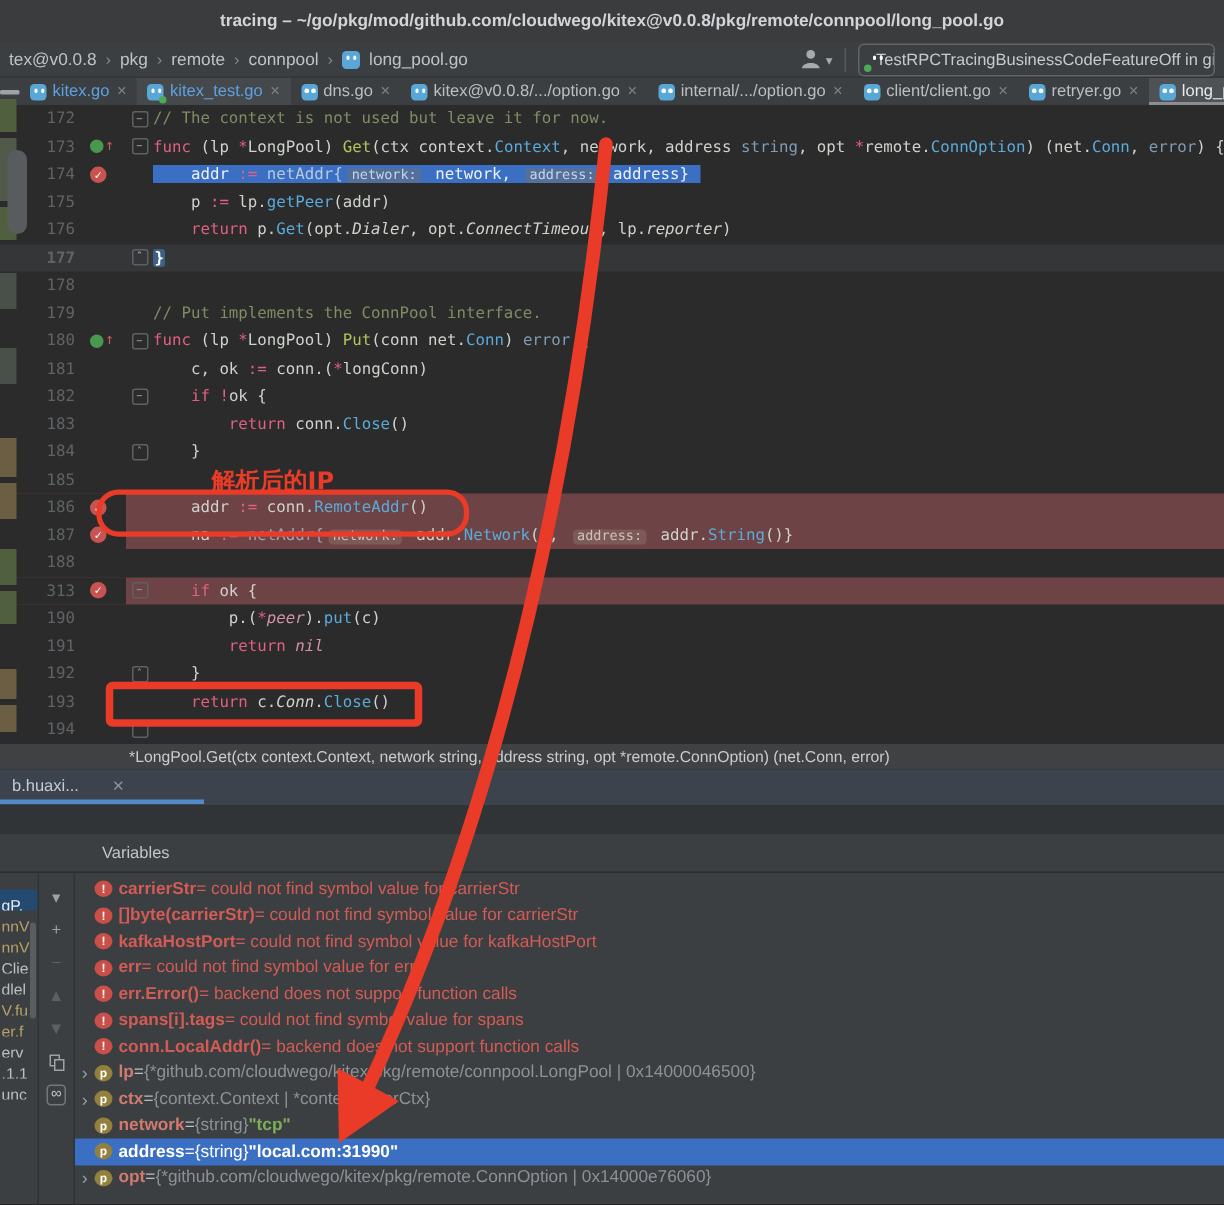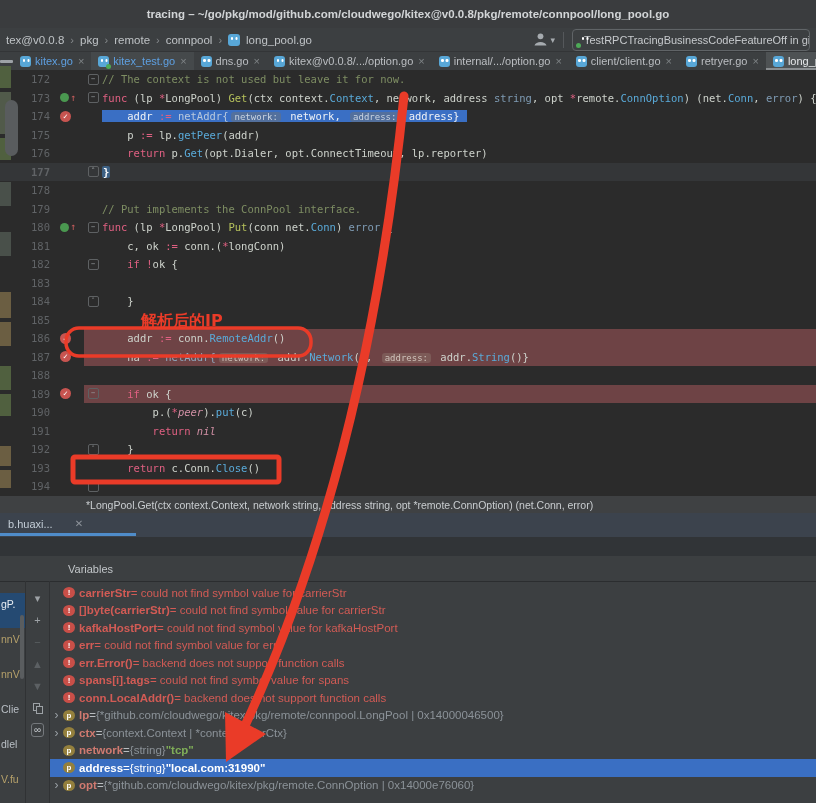--- a/index.html
+++ b/index.html
@@ -44,21 +44,21 @@
   .rdot{width:9px;height:9px;border-radius:50%;background:#4a9850;display:inline-block;}
   .oarr{font-style:normal;color:#c75d5d;font-size:10px;line-height:10px;}
   .bpdot{width:11px;height:11px;border-radius:50%;background:#c75450;color:#fff;font-size:8px;line-height:11px;
     text-align:center;display:inline-block;font-style:normal;}
   .cl.caret{background:#343638;font-weight:bold;}
   .cl.bp{background:#6e4345;}
   .cl.bp .ln,.cl.bp .gicon{background:#2b2b2b;}
   .cl.exec .inner{background:#3a6fc4;padding-right:8px;}
   .kw{color:#e06082;} .op{color:#e06082;} .fn{color:#b6c25c;} .call{color:#5aabda;} .typ{color:#5aabda;}
   .sty{color:#92a9bf;} .bty{color:#7f9cb5;} .cmt{color:#7e8e63;} .txt{color:#ced3cc;}
-  .fld{color:#ced3cc;} .nil{color:#d391a6;font-style:italic;}
+  .fld{color:#ced3cc;font-style:italic;} .nil{color:#d391a6;font-style:italic;}
   .und{color:#ced3cc;border-bottom:1px solid #a9afb5;}
   .bsel{background:#3d6185;color:#fff;border-radius:2px;padding:0 1px;}
   .hint{background:#4a4e51;color:#989da2;border-radius:3px;padding:0 3px;font-size:9px;margin:0 3px;}
   .cl.exec .hint{background:#53709d;color:#c9d4e2;}
   .cl.exec .sty{color:#b9c9dd;} .cl.exec .txt{color:#eef2f6;}
   .cl.bp .hint{background:#7c5a57;color:#cfc2ba;}
   #stripes div{position:absolute;left:0;width:11px;}
   #lpill{position:absolute;left:5px;top:100px;width:13px;height:56px;border-radius:7px;background:#595c5e;}
   
   #docbar{position:absolute;left:0;top:496px;width:816px;height:17px;background:#3f4143;
@@ -68,21 +68,21 @@
   #dbgtabs{position:absolute;left:0;top:513px;width:816px;height:24px;background:#3c434d;}
   #dbgtab{position:absolute;left:0;top:0;height:21px;display:flex;align-items:center;gap:22px;padding:0 8px;}
   #dbgtab .l{font-size:11px;color:#c3cdd6;} #dbgtab .x{font-size:10px;color:#8d939a;}
   #dbgunderline{position:absolute;left:0;top:20px;width:136px;height:3px;background:#4f8cc9;}
   #gapstrip{position:absolute;left:0;top:537px;width:816px;height:19px;background:#313437;}
   
   #dbgmain{position:absolute;left:0;top:556px;width:816px;height:247px;background:#3c3f41;padding-left:24px;}
   #dbghead{position:absolute;left:0;top:0;width:816px;height:25px;border-bottom:1px solid #2b2d2f;display:flex;align-items:center;}
   #dbghead .v{margin-left:68px;font-size:11px;color:#c2c6c9;}
   #frames{position:absolute;left:0;top:25px;bottom:0;width:26px;border-right:1px solid #303234;overflow:hidden;padding-top:12px;box-sizing:border-box;}
-  .fitem{height:35px;line-height:22px;font-size:10.5px;white-space:nowrap;overflow:hidden;padding-left:1px;}
+  .fitem{height:14px;line-height:22px;font-size:10.5px;white-space:nowrap;overflow:hidden;padding-left:1px;}
   .fitem.tan{color:#b5a06a;} .fitem.gray{color:#b9bfc5;}
   .fitem.sel{background:#254a72;color:#e6ecf2;}
   #fpill{position:absolute;right:1px;top:34px;width:4px;height:64px;border-radius:2px;background:#5a5d5f;}
   #dbgtools{position:absolute;left:26px;top:25px;bottom:0;width:24px;border-right:1px solid #303234;
     display:flex;flex-direction:column;align-items:center;padding-top:6px;box-sizing:border-box;}
   .ticon{height:22px;display:flex;align-items:center;justify-content:center;color:#9da2a6;font-size:11px;width:100%;}
   .ticon.off{color:#5c6063;}
   .ticon .box{border:1px solid #74787c;border-radius:3px;padding:0 2px;font-size:10px;line-height:12px;color:#c3c7cb;}
   .cpico{position:relative;width:9px;height:10px;}
   .cpico::before,.cpico::after{content:"";position:absolute;border:1.5px solid #9da2a6;width:5px;height:6px;}
@@ -274,20 +274,21 @@
           <span class="gicon"></span>
           <span class="fold">
             <i class="fbox">−</i>
           </span>
           <span class="codetxt"><span><span class="kw">    if</span><span class="txt"> </span><span class="kw">!</span><span class="txt">ok {</span></span></span>
         </div>
         <div class="cl">
           <span class="ln">183</span>
           <span class="gicon"></span>
           <span class="fold"></span>
+          <span class="codetxt"><span><span class="kw">        return</span><span class="txt"> conn.</span><span class="call">Close</span><span class="txt">()</span></span></span>
         </div>
         <div class="cl">
           <span class="ln">184</span>
           <span class="gicon"></span>
           <span class="fold">
             <i class="fbox">ˆ</i>
           </span>
           <span class="codetxt"><span><span class="txt">    }</span></span></span>
         </div>
         <div class="cl">
@@ -311,21 +312,21 @@
           </span>
           <span class="fold"></span>
           <span class="codetxt"><span><span class="txt">    na </span><span class="op">:=</span><span class="sty"> netAddr{</span><span class="hint">network:</span><span class="txt"> addr.</span><span class="call">Network</span><span class="txt">(), </span><span class="hint">address:</span><span class="txt"> addr.</span><span class="call">String</span><span class="txt">()}</span></span></span>
         </div>
         <div class="cl">
           <span class="ln">188</span>
           <span class="gicon"></span>
           <span class="fold"></span>
         </div>
         <div class="cl bp">
-          <span class="ln">189</span>
+          <span class="ln">313</span>
           <span class="gicon">
             <i class="bpdot">✓</i>
           </span>
           <span class="fold">
             <i class="fbox">−</i>
           </span>
           <span class="codetxt"><span><span class="kw">    if</span><span class="txt"> ok {</span></span></span>
         </div>
         <div class="cl">
           <span class="ln">190</span>

